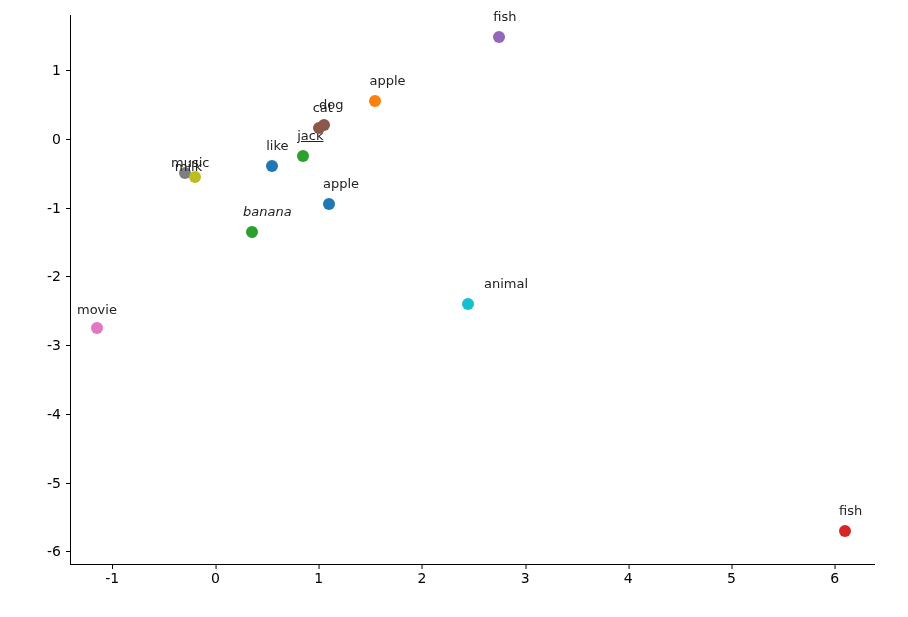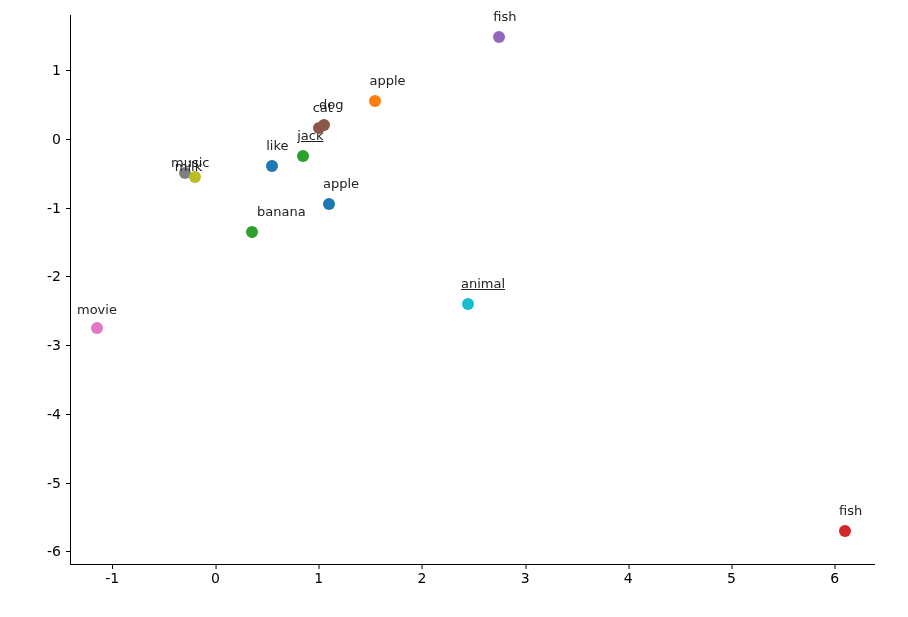--- a/index.html
+++ b/index.html
@@ -88,32 +88,32 @@
     <div class="ytick" style="top: 192.5px;">-1</div>
     <div class="ytick" style="top: 123.75px;">0</div>
     <div class="ytick" style="top: 55px;">1</div>
     <div class="pt" style="left: 25.8013px; top: 312.812px; background: rgb(227, 119, 194);"></div>
     <div class="lbl" style="left: 32px; top: 312.812px; transform: translate(-26px, -26px);">movie</div>
     <div class="pt" style="left: 113.526px; top: 158.125px; background: rgb(127, 127, 127);"></div>
     <div class="lbl" style="left: 126px; top: 158.125px; transform: translate(-26px, -18px);">music</div>
     <div class="pt" style="left: 123.846px; top: 161.562px; background: rgb(188, 189, 34);"></div>
     <div class="lbl" style="left: 123.846px; top: 161.562px; transform: translate(-20px, -18px);">milk</div>
     <div class="pt" style="left: 180.609px; top: 216.562px; background: rgb(44, 160, 44);"></div>
-    <div class="lbl" style="left: 192px; top: 216.562px;">banana</div>
+    <div class="lbl" style="left: 178px; top: 216.562px; font-style: italic;">banana</div>
     <div class="pt" style="left: 201.25px; top: 151.25px; background: rgb(31, 119, 180);"></div>
     <div class="lbl" style="left: 201.25px; top: 151.25px;">like</div>
     <div class="pt" style="left: 232.212px; top: 140.938px; background: rgb(44, 160, 44);"></div>
     <div class="lbl" style="left: 232.212px; top: 140.938px; text-decoration: underline;">jack</div>
     <div class="pt" style="left: 247.692px; top: 113.437px; background: rgb(140, 86, 75);"></div>
     <div class="lbl" style="left: 247.692px; top: 113.437px;">cat</div>
     <div class="pt" style="left: 252.853px; top: 110px; background: rgb(140, 86, 75);"></div>
     <div class="lbl" style="left: 254px; top: 110px;">dog</div>
     <div class="pt" style="left: 258.013px; top: 189.062px; background: rgb(31, 119, 180);"></div>
     <div class="lbl" style="left: 258.013px; top: 189.062px;">apple</div>
     <div class="pt" style="left: 304.455px; top: 85.9375px; background: rgb(255, 127, 14);"></div>
     <div class="lbl" style="left: 304.455px; top: 85.9375px;">apple</div>
     <div class="pt" style="left: 397.34px; top: 288.75px; background: rgb(23, 190, 207);"></div>
-    <div class="lbl" style="left: 396px; top: 288.75px; text-decoration: underline;">animal</div>
+    <div class="lbl" style="left: 419px; top: 288.75px;">animal</div>
     <div class="pt" style="left: 428.301px; top: 22px; background: rgb(148, 103, 189);"></div>
     <div class="lbl" style="left: 428.301px; top: 22px;">fish</div>
     <div class="pt" style="left: 774.038px; top: 515.625px; background: rgb(214, 39, 40);"></div>
     <div class="lbl" style="left: 774.038px; top: 515.625px;">fish</div>
   </div>
 
 </body></html>

